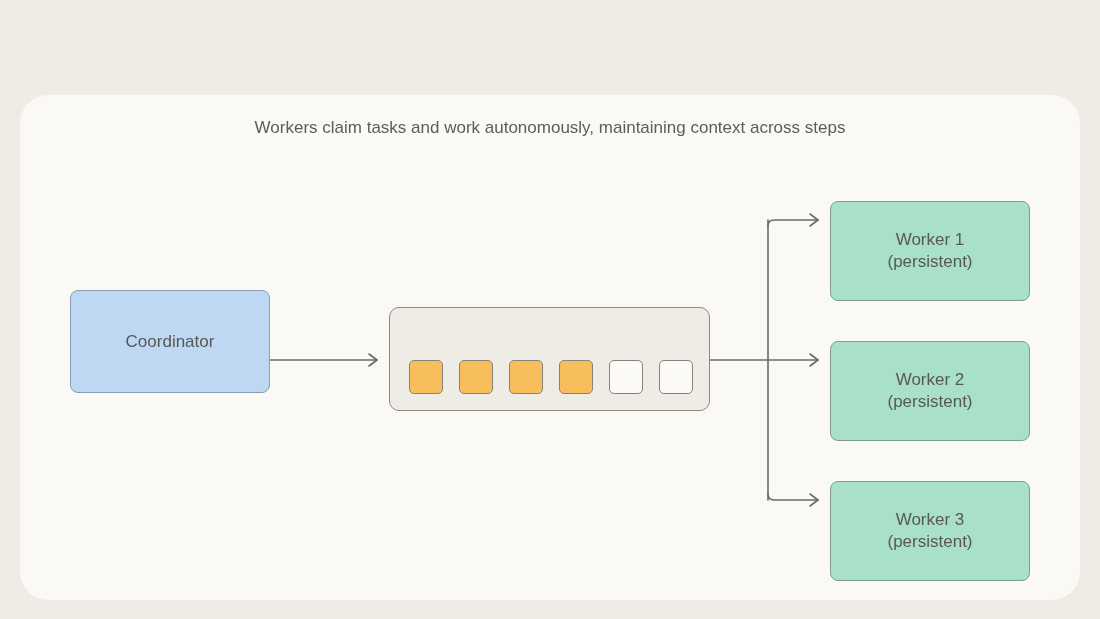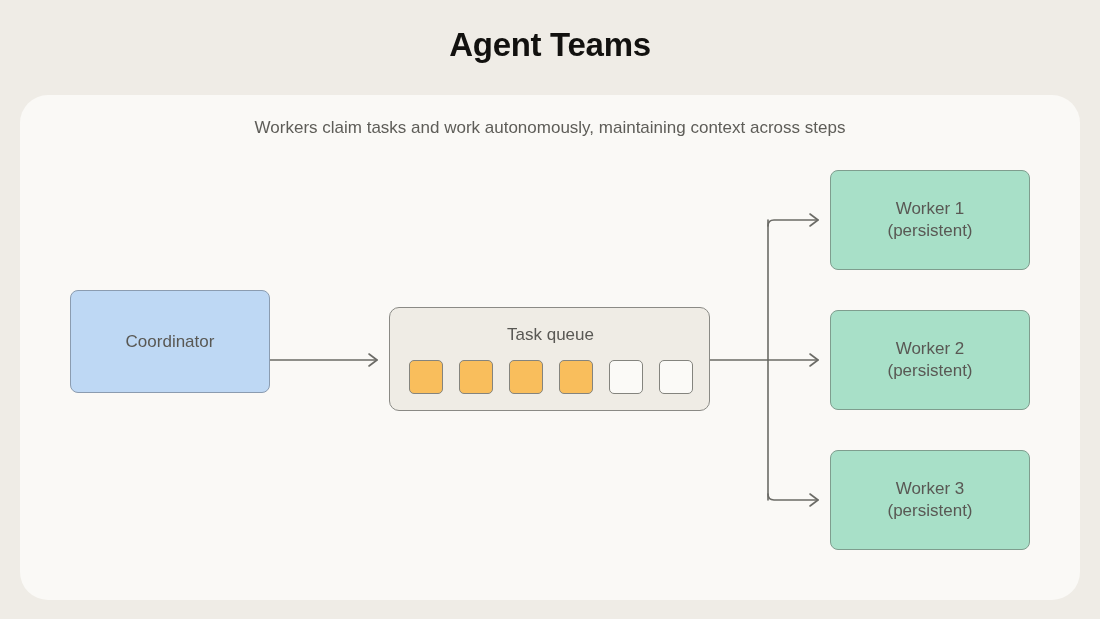--- a/index.html
+++ b/index.html
@@ -91,20 +91,21 @@
   }
 
   
   .worker-node {
     left: 830px;
     width: 200px;
     height: 100px;
     background: #a8e0c8;
     border-color: #7f9d8e;
     flex-direction: column;
+    margin-top: 31px;
   }
   #node-worker-1 { top: 170px; }
   #node-worker-2 { top: 310px; border-radius: 8px; }
   #node-worker-3 { top: 450px; }
 
   .worker-line { display: block; }
 
   
   #node-task-queue {
     left: 389px;
@@ -153,21 +154,20 @@
     width: 1100px;
     height: 619px;
     pointer-events: none;
   }
 </style>
 </head>
 <body>
 
 <div id="page">
 
-  <div id="page-title">Agent Teams</div>
 
   <div id="diagram-card">
     <div id="diagram-subtitle">Workers claim tasks and work autonomously, maintaining context across steps</div>
   </div>
 
   <svg id="connectors" viewBox="0 0 1100 619" width="1100" height="619" xmlns="http://www.w3.org/2000/svg">
     <g fill="none" stroke="#6b6b66" stroke-width="1.6" stroke-linecap="round" stroke-linejoin="round">
 
       <path d="M 270 360 L 377 360"></path>
       <path d="M 369 354 L 377 360 L 369 366"></path>
@@ -187,21 +187,20 @@
     </g>
   </svg>
 
   <div id="diagram-canvas">
 
     <div class="node" id="node-coordinator">
       <span>Coordinator</span>
     </div>
 
     <div class="node" id="node-task-queue">
-      <div id="task-queue-label">Task queue</div>
       <div id="task-queue-slots">
         <div class="task-slot filled"></div>
         <div class="task-slot filled"></div>
         <div class="task-slot filled"></div>
         <div class="task-slot filled"></div>
         <div class="task-slot empty"></div>
         <div class="task-slot empty"></div>
       </div>
     </div>
 

